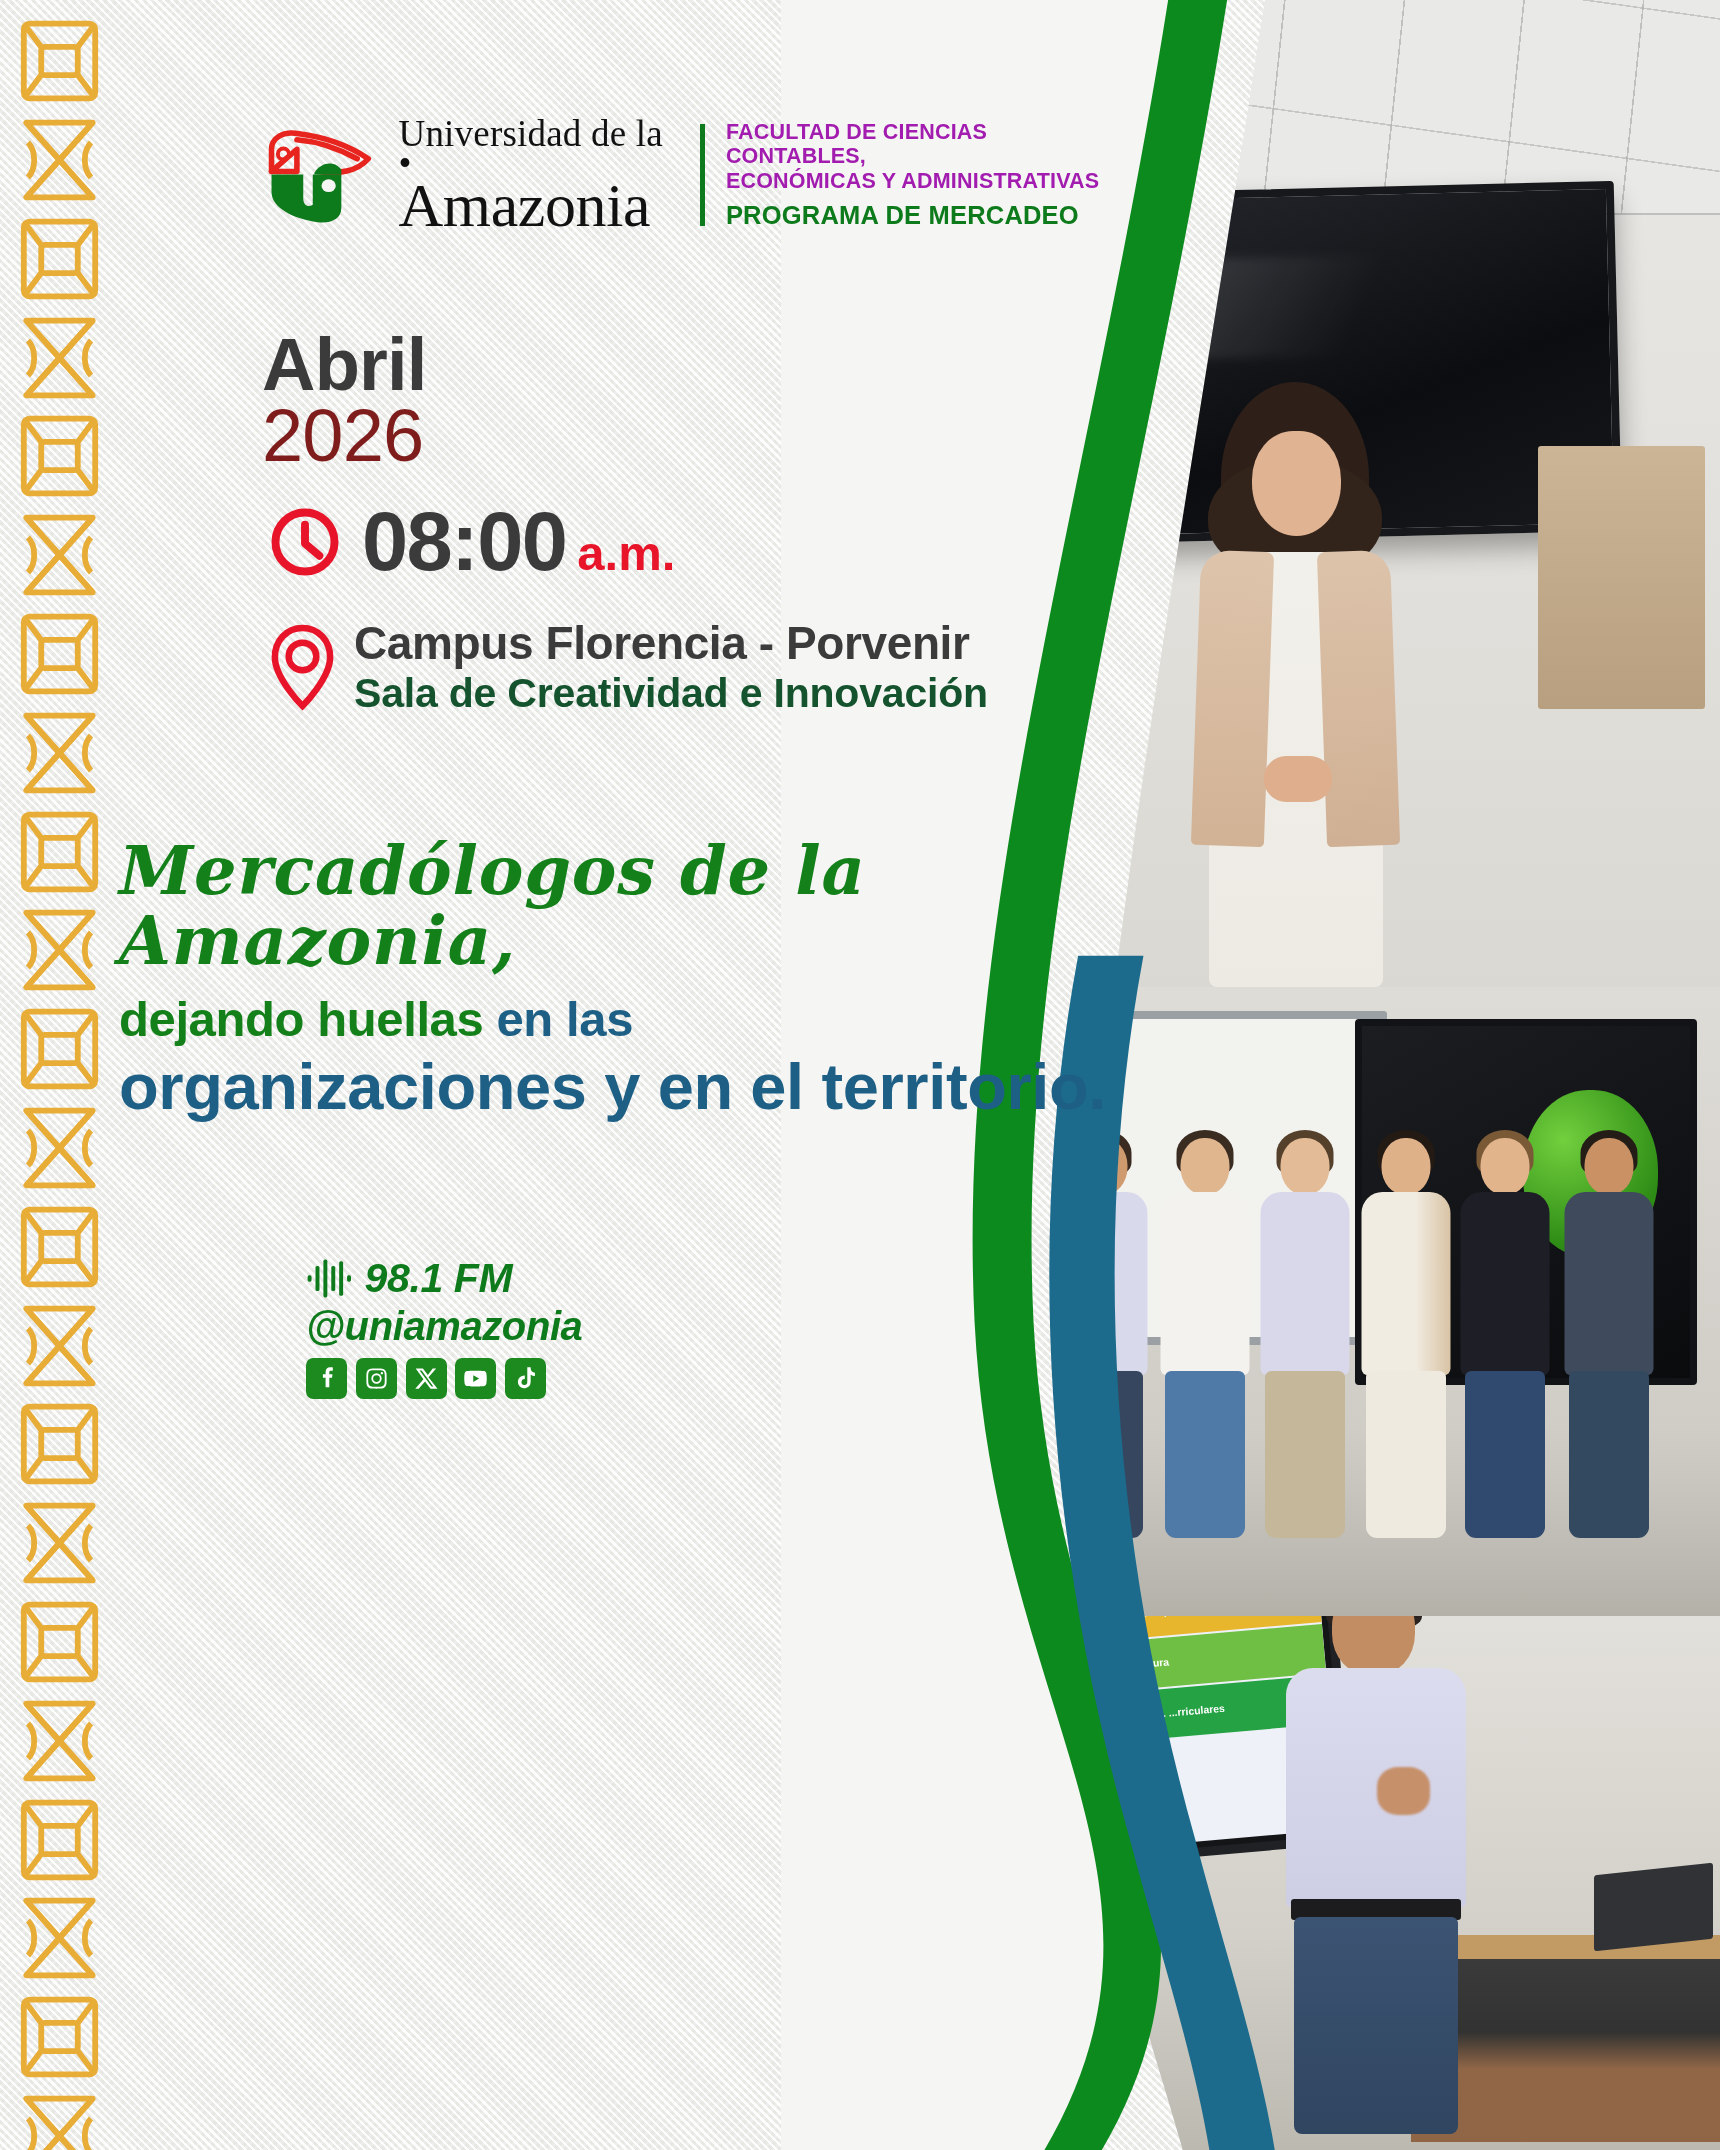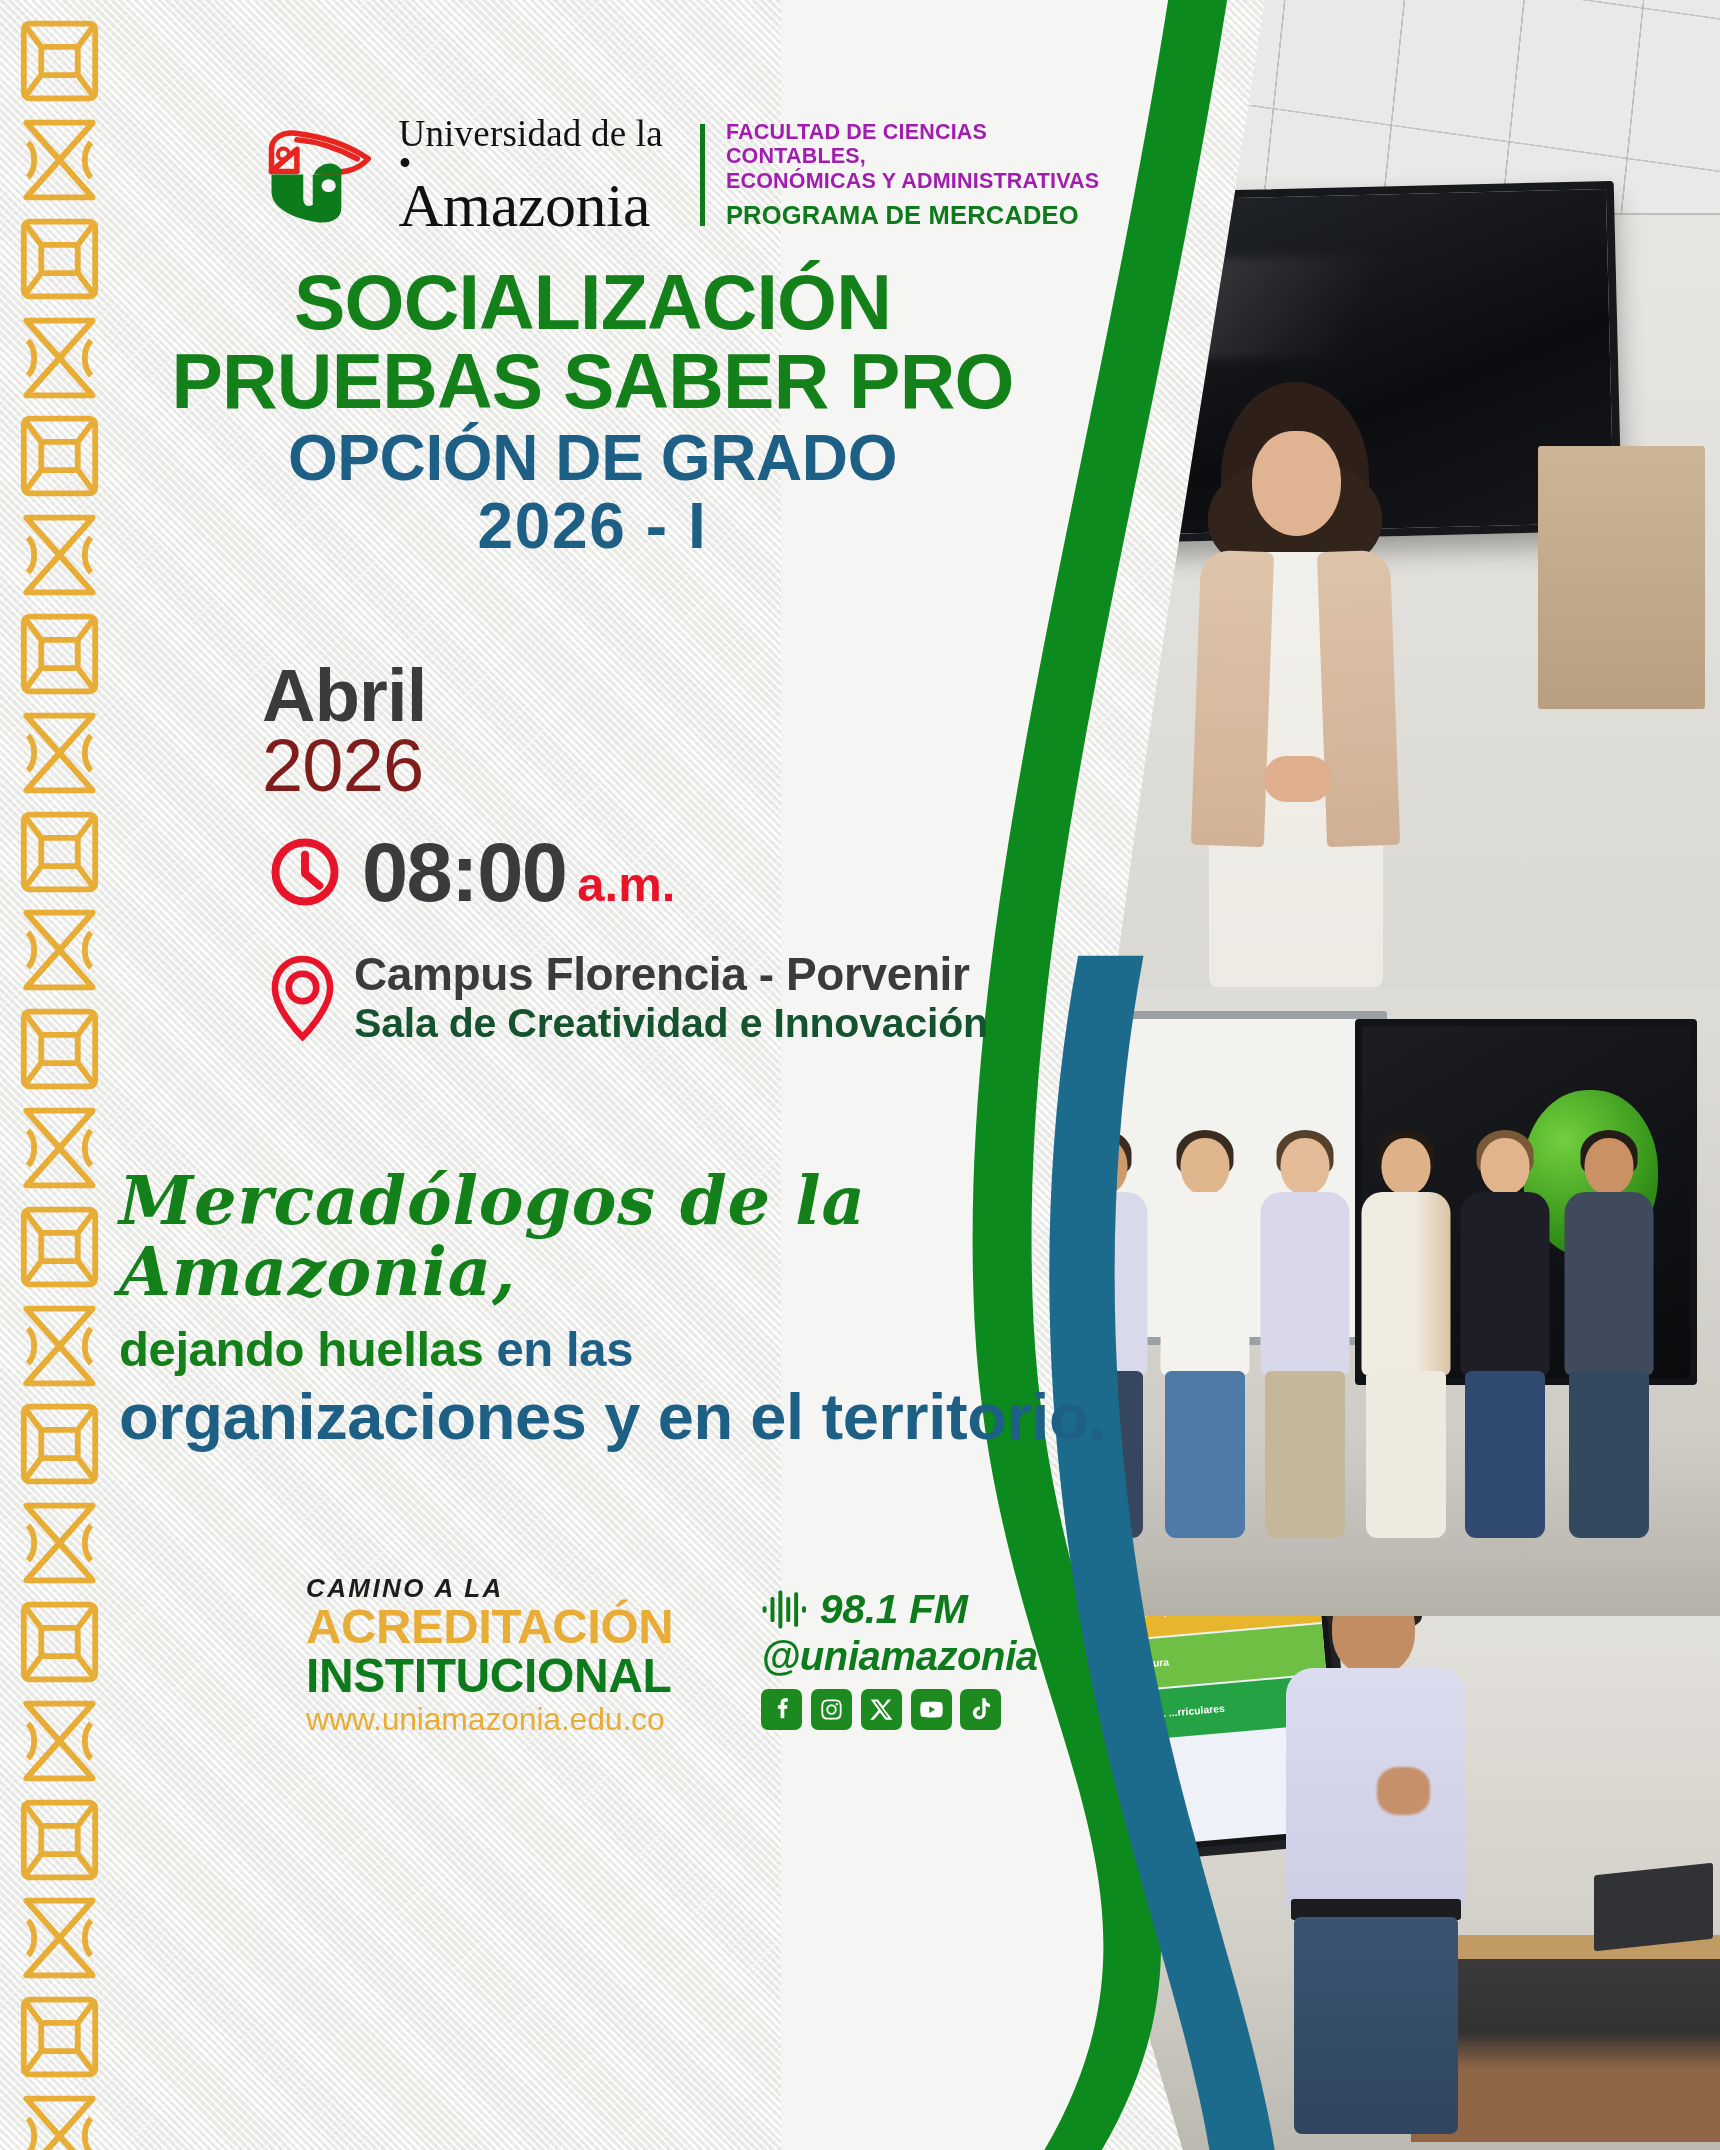--- a/index.html
+++ b/index.html
@@ -485,26 +485,20 @@
         <div class="l2">Amazonia</div>
       </div>
       <div class="vrule"></div>
       <div class="fac">
         <div class="f1">FACULTAD DE CIENCIAS CONTABLES,</div>
         <div class="f2">ECONÓMICAS Y ADMINISTRATIVAS</div>
         <div class="f3">PROGRAMA DE MERCADEO</div>
       </div>
     </div>
 
-    <div class="title">
-      <div class="t1">SOCIALIZACIÓN</div>
-      <div class="t2">PRUEBAS SABER PRO</div>
-      <div class="t3">OPCIÓN DE GRADO</div>
-      <div class="t4">2026 - I</div>
-    </div>
 
     <div class="date-row">
       <div class="month-year">
         <div class="month">Abril</div>
         <div class="year">2026</div>
       </div>
     </div>
 
     <div class="time-row">
       <svg class="clock-icon" viewBox="0 0 100 100">
@@ -527,26 +521,20 @@
       </div>
     </div>
 
     <div class="slogan">
       <div class="sl1">Mercadólogos de la Amazonia,</div>
       <div class="sl2"><span class="g">dejando huellas </span><span class="b">en las</span></div>
       <div class="sl3 b">organizaciones y en el territorio.</div>
     </div>
 
     <div class="footer">
-      <div class="accred">
-        <div class="a1">CAMINO A LA</div>
-        <div class="a2">ACREDITACIÓN</div>
-        <div class="a3">INSTITUCIONAL</div>
-        <div class="a4">www.uniamazonia.edu.co</div>
-      </div>
 
       <div class="social">
         <div class="fm-row">
           <svg class="wave" viewBox="0 0 62 52">
             <g fill="#0d7a1b">
               <rect x="2" y="22" width="5" height="8" rx="2"></rect>
               <rect x="12" y="10" width="5" height="32" rx="2"></rect>
               <rect x="22" y="2" width="5" height="48" rx="2"></rect>
               <rect x="32" y="10" width="5" height="32" rx="2"></rect>
               <rect x="42" y="4" width="5" height="44" rx="2"></rect>

